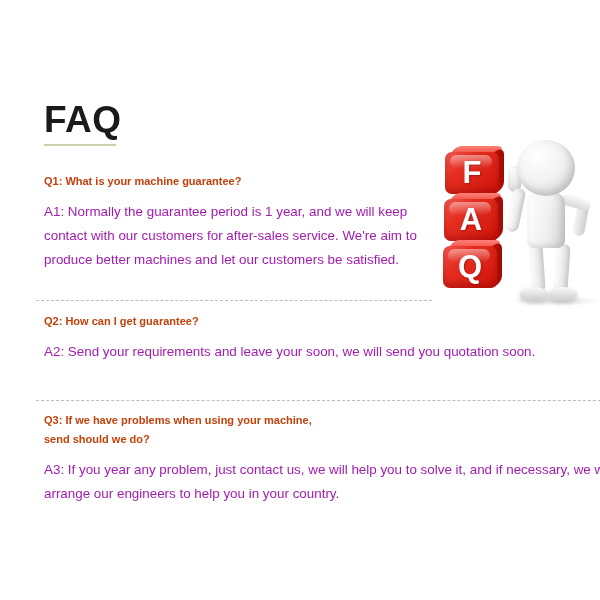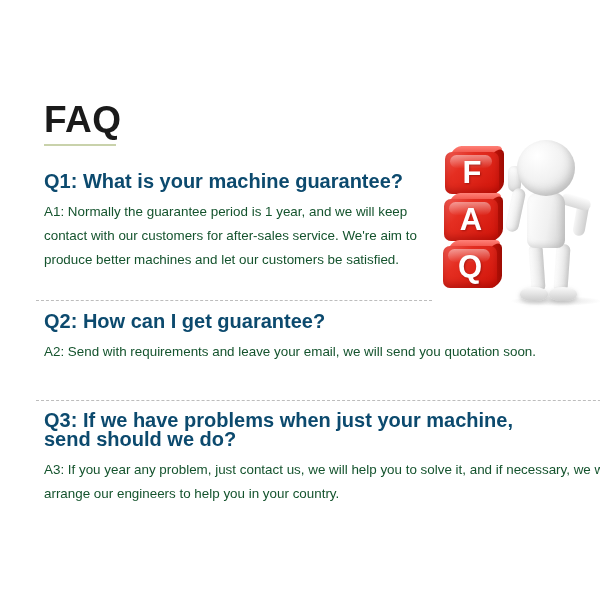--- a/index.html
+++ b/index.html
@@ -40,29 +40,29 @@
     background: #c9d2ab;
     margin-top: 4px;
   }
 
   
   .qa-block {
     position: absolute;
     left: 13px;
   }
   .q-text {
-    font-size: 20px;
+    font-size: 11px;
     font-weight: bold;
-    color: #0c4a6e;
+    color: #c2410c;
     line-height: 19px;
     margin: 0 0 9px 0;
   }
   .a-text {
     font-size: 13.4px;
-    color: #14532d;
+    color: #a21caf;
     line-height: 24px;
     margin: 0;
   }
   .q-line2 {
     display: block;
   }
 
   #block-q1 { top: 172px; width: 400px; }
   #block-q2 { top: 312px; width: 500px; }
   #block-q3 { top: 411px; width: 575px; }
@@ -265,28 +265,28 @@
 
   <div class="qa-block" id="block-q1">
     <p class="q-text">Q1: What is your machine guarantee?</p>
     <p class="a-text">A1: Normally the guarantee period is 1 year, and we will keep contact with our customers for after-sales service. We're aim to produce better machines and let our customers be satisfied.</p>
   </div>
 
   <div class="divider" id="divider-1"></div>
 
   <div class="qa-block" id="block-q2">
     <p class="q-text">Q2: How can I get guarantee?</p>
-    <p class="a-text">A2: Send with requirements and leave your email, we will send you quotation soon.</p>
+    <p class="a-text">A2: Send your requirements and leave your soon, we will send you quotation soon.</p>
   </div>
 
   <div class="divider" id="divider-2"></div>
 
   <div class="qa-block" id="block-q3">
     <p class="q-text">
-      <span class="q-line1">Q3: If we have problems when just your machine,</span>
+      <span class="q-line1">Q3: If we have problems when using your machine,</span>
       <span class="q-line2">send should we do?</span>
     </p>
     <p class="a-text">A3: If you year any problem, just contact us, we will help you to solve it, and if necessary, we will arrange our engineers to help you in your country.</p>
   </div>
 
   <div class="faq-graphic">
 
     <div class="cube" id="cube-f">
       <div class="face-top"></div>
       <div class="face-side"></div>

